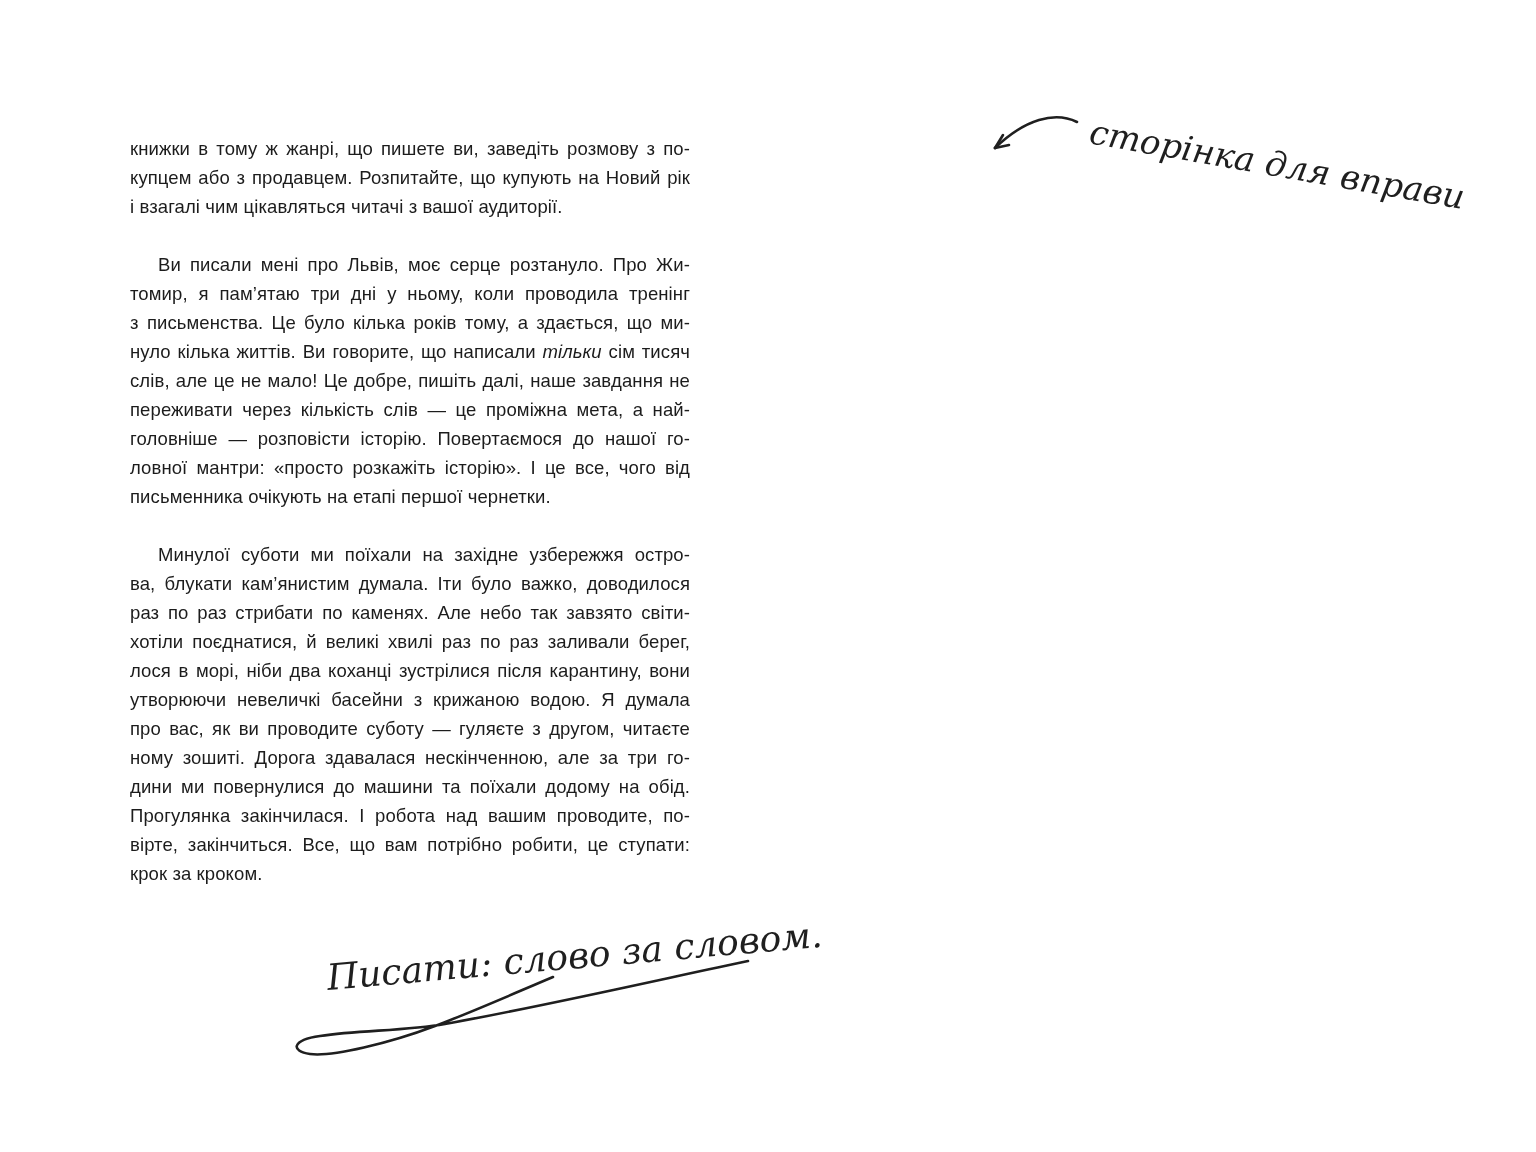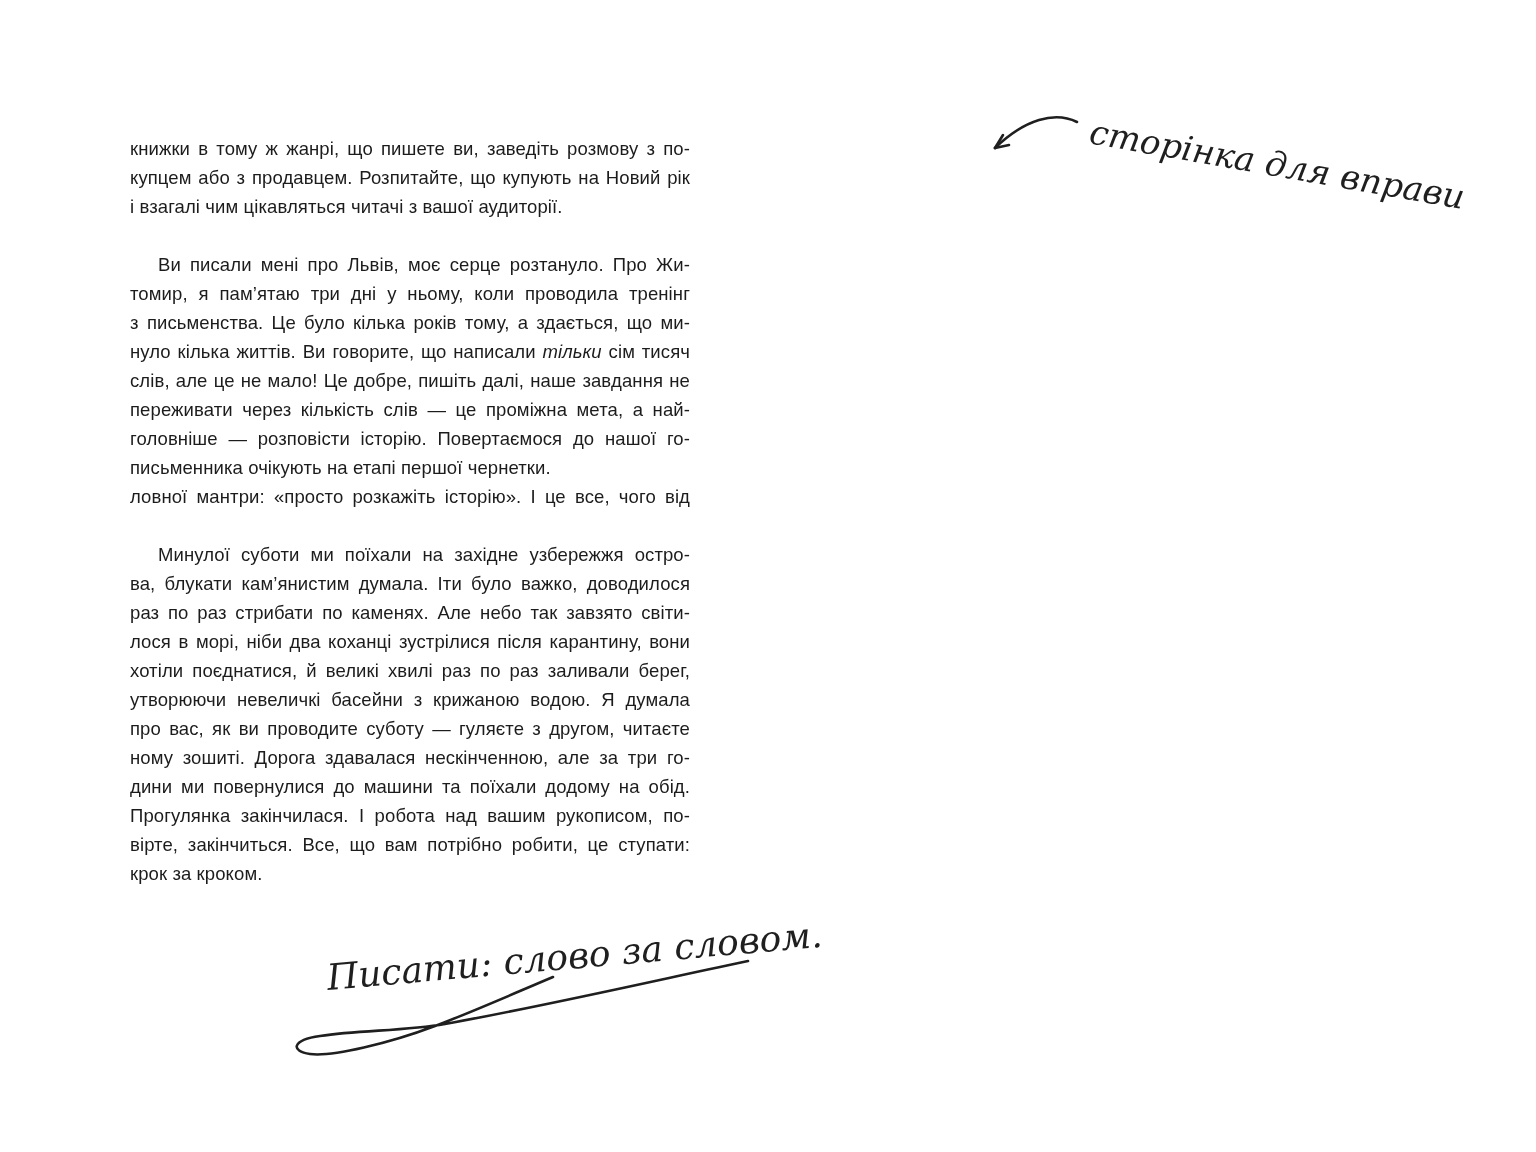--- a/index.html
+++ b/index.html
@@ -72,34 +72,34 @@
         <div class="line last">і взагалі чим цікавляться читачі з вашої аудиторії.</div>
       </div>
       <div class="paragraph indent">
         <div class="line">Ви писали мені про Львів, моє серце розтануло. Про Жи-</div>
         <div class="line">томир, я пам’ятаю три дні у ньому, коли проводила тренінг</div>
         <div class="line">з письменства. Це було кілька років тому, а здається, що ми-</div>
         <div class="line">нуло кілька життів. Ви говорите, що написали <i>тільки</i> сім тисяч</div>
         <div class="line">слів, але це не мало! Це добре, пишіть далі, наше завдання не</div>
         <div class="line">переживати через кількість слів — це проміжна мета, а най-</div>
         <div class="line">головніше — розповісти історію. Повертаємося до нашої го-</div>
+        <div class="line">ловної мантри: «просто розкажіть історію». І це все, чого від</div>
         <div class="line last">письменника очікують на етапі першої чернетки.</div>
-        <div class="line">ловної мантри: «просто розкажіть історію». І це все, чого від</div>
       </div>
       <div class="paragraph indent">
         <div class="line">Минулої суботи ми поїхали на західне узбережжя остро-</div>
         <div class="line">ва, блукати кам’янистим думала. Іти було важко, доводилося</div>
         <div class="line">раз по раз стрибати по каменях. Але небо так завзято світи-</div>
+        <div class="line">хотіли поєднатися, й великі хвилі раз по раз заливали берег,</div>
         <div class="line">лося в морі, ніби два коханці зустрілися після карантину, вони</div>
-        <div class="line">хотіли поєднатися, й великі хвилі раз по раз заливали берег,</div>
         <div class="line">утворюючи невеличкі басейни з крижаною водою. Я думала</div>
         <div class="line">про вас, як ви проводите суботу — гуляєте з другом, читаєте</div>
         <div class="line">ному зошиті. Дорога здавалася нескінченною, але за три го-</div>
         <div class="line">дини ми повернулися до машини та поїхали додому на обід.</div>
-        <div class="line">Прогулянка закінчилася. І робота над вашим рукописом, по-</div>
+        <div class="line">Прогулянка закінчилася. І робота над вашим проводите, по-</div>
         <div class="line">вірте, закінчиться. Все, що вам потрібно робити, це ступати:</div>
         <div class="line last">крок за кроком.</div>
       </div>
     </div>
 
   <svg class="hand-svg" style="left:280px; top:880px;" width="520" height="220" viewBox="0 0 520 220">
     <text class="hand-text" x="48" y="110" font-size="36" transform="rotate(-5 48 110)">Писати: слово за словом.</text>
     <path class="stroke" stroke-width="2.6" d="M273,97
              C235,113 192,132 155,146
              C110,163 52,177 30,174

